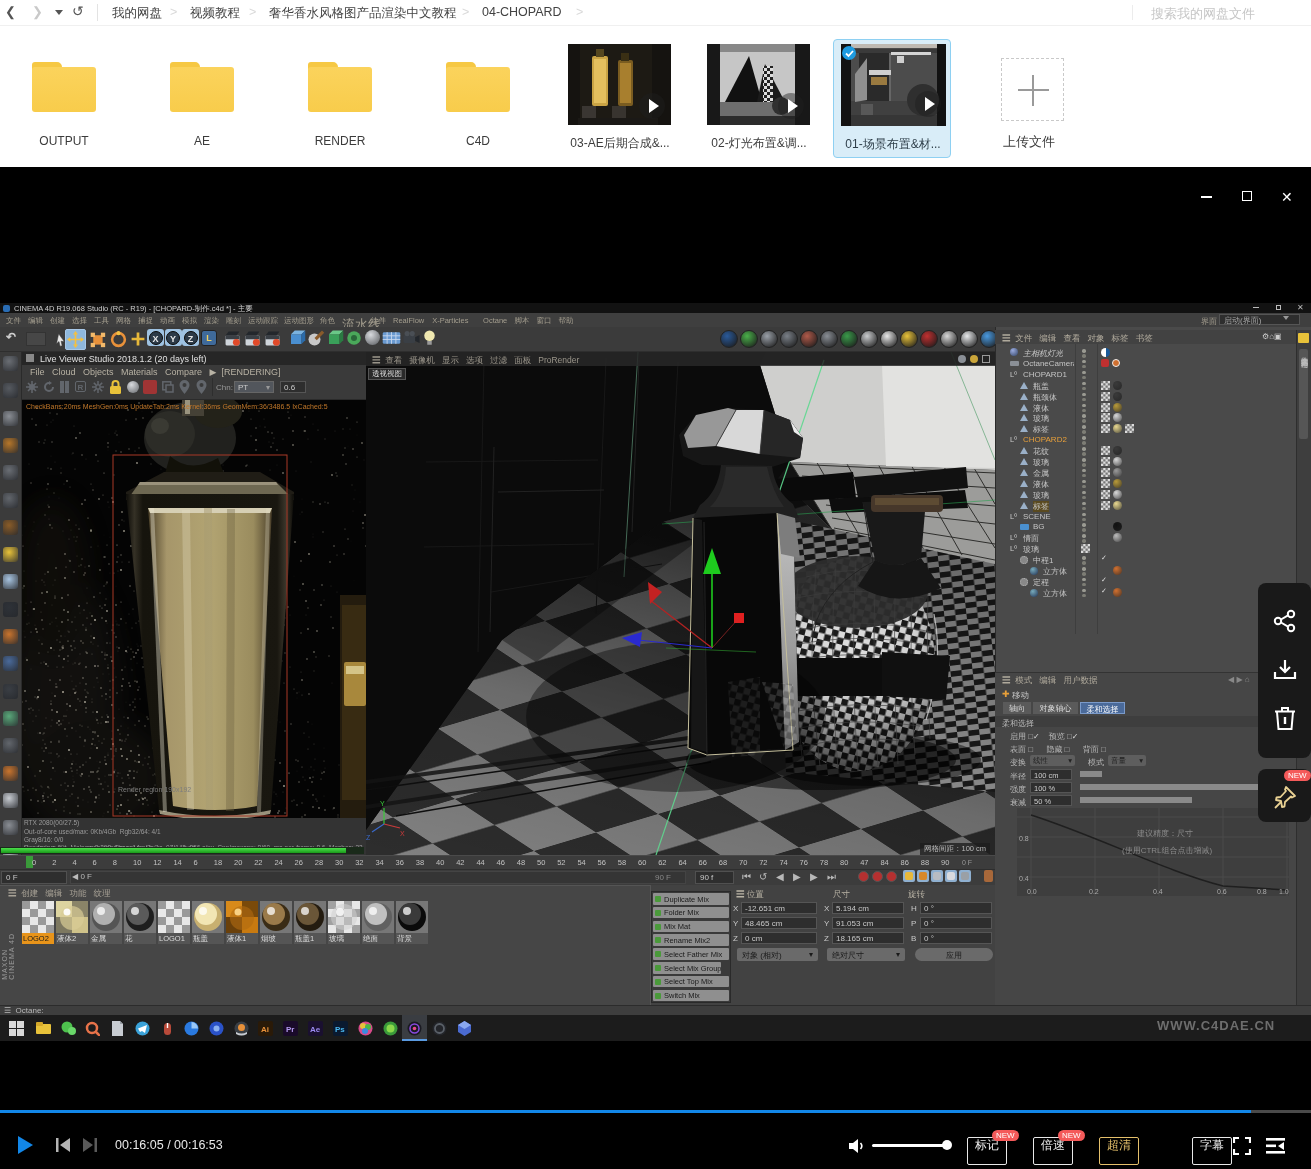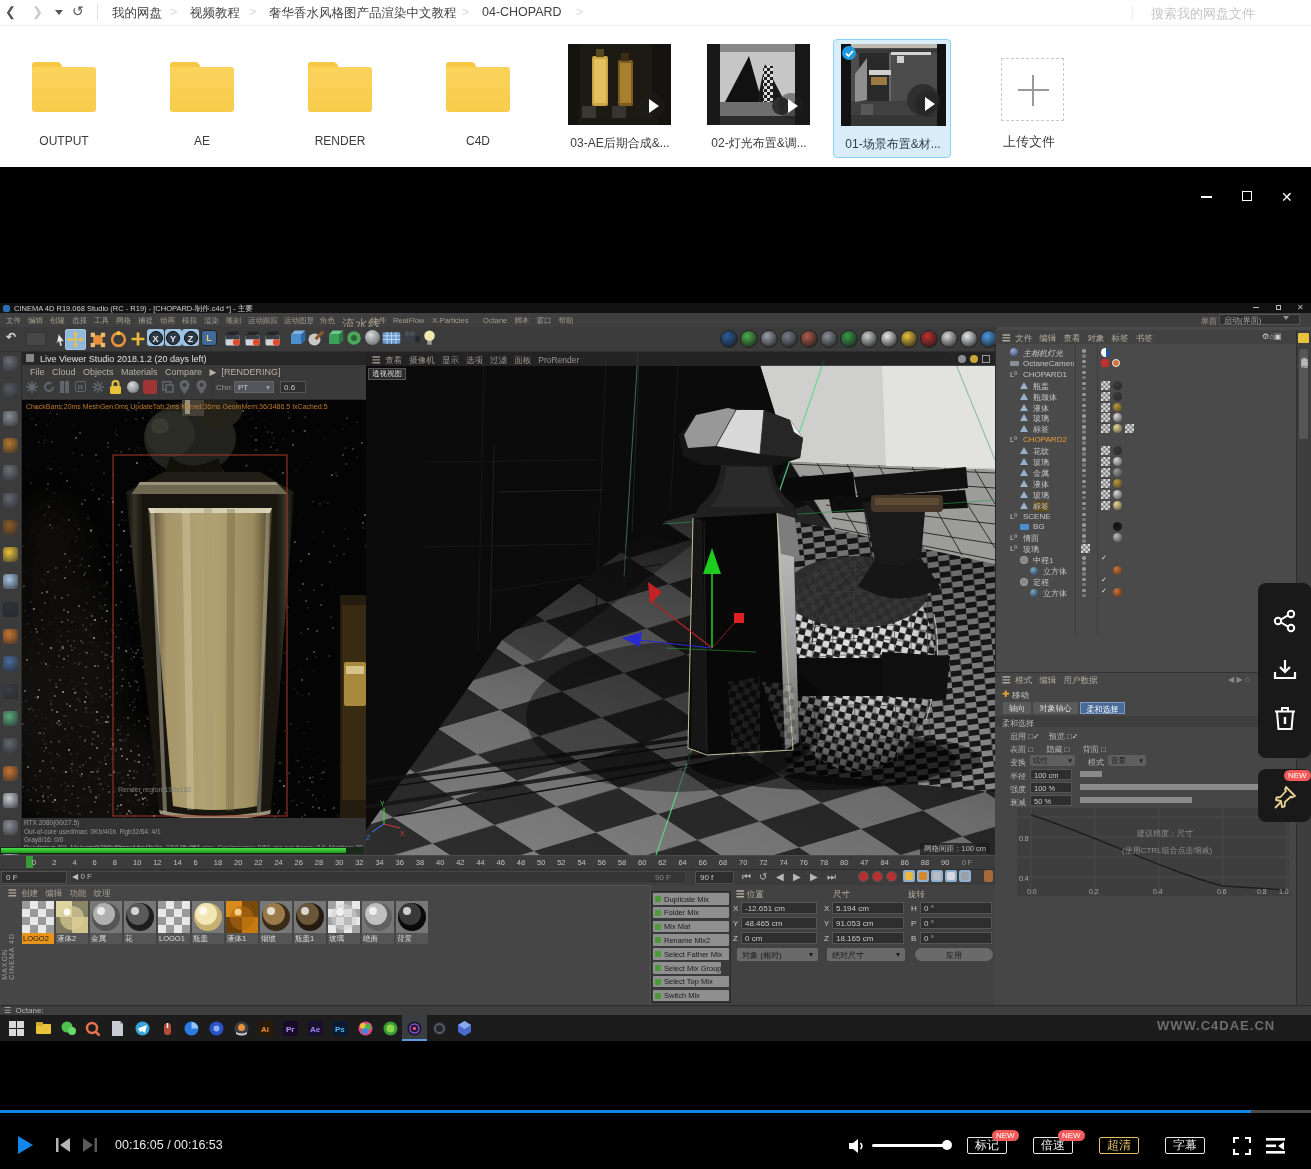--- a/index.html
+++ b/index.html
@@ -22,21 +22,21 @@
 .vtitle{font-size:12px;color:#3d3d3d;text-align:center;top:109px;width:120px;}
 .playov{position:absolute;width:26px;height:26px;border-radius:50%;background:rgba(30,30,30,.45);}
 .playov:after{content:"";position:absolute;left:10px;top:6px;border-left:10px solid #fff;border-top:7px solid transparent;border-bottom:7px solid transparent;}
 
 .ptitle{top:192px;left:0;width:1311px;text-align:center;color:#fff;font-size:17px;font-weight:bold;}
 .winbtn{color:#fff;font-size:15px;top:190px;}
 
 .c4d{left:0;top:303px;width:1311px;height:712px;background:#3c3c3c;font-family:"Liberation Sans",sans-serif;}
 
 .ctrlbar{left:0;top:1125px;width:1311px;height:44px;background:#000;}
-.cbtn{position:absolute;border:1px solid #e8e8e8;border-radius:2px;color:#f0f0f0;font-size:12px;width:40px;height:17px;line-height:15px;text-align:center;top:12px;}
+.cbtn{position:absolute;border:1px solid #e8e8e8;border-radius:2px;color:#f0f0f0;font-size:12px;width:40px;height:28px;line-height:15px;text-align:center;top:12px;}
 .newpill{position:absolute;background:#f45a5a;color:#fff;font-size:8px;border-radius:6px;padding:1px 4px;top:5px;}
 </style>
 </head>
 <body>
 <div class="page">
 
   <div class="ab topbar">
     <div class="ab navg" style="left:5px;top:4px;font-size:13px;">❮</div>
     <div class="ab navg dis" style="left:32px;top:4px;font-size:13px;">❯</div>
     <div class="ab" style="left:55px;top:10px;width:0;height:0;border-left:4px solid transparent;border-right:4px solid transparent;border-top:5px solid #555;"></div>
@@ -2561,21 +2561,21 @@
       <path d="M14.5 7 A4.5 4.5 0 0 1 14.5 13" stroke="#fff" stroke-width="1.6" fill="none"></path>
     </svg>
     <div class="ab" style="left:872px;top:19px;width:76px;height:2.5px;background:#fff;border-radius:2px;"></div>
     <div class="ab" style="left:942px;top:15px;width:10px;height:10px;border-radius:50%;background:#fff;"></div>
 
     <div class="cbtn" style="left:967px;">标记</div>
     <div class="newpill" style="left:992px;">NEW</div>
     <div class="cbtn" style="left:1033px;">倍速</div>
     <div class="newpill" style="left:1058px;">NEW</div>
     <div class="cbtn" style="left:1099px;border-color:#e5c06b;color:#e5c06b;">超清</div>
-    <div class="cbtn" style="left:1165px;">字幕</div>
+    <div class="cbtn" style="left:1192px;">字幕</div>
     <svg class="ab" style="left:1233px;top:12px;" width="18" height="18" viewBox="0 0 18 18">
       <path d="M1 6 L1 1 L6 1 M12 1 L17 1 L17 6 M17 12 L17 17 L12 17 M6 17 L1 17 L1 12" stroke="#fff" stroke-width="2.2" fill="none"></path>
     </svg>
     <svg class="ab" style="left:1266px;top:12px;" width="19" height="18" viewBox="0 0 19 18">
       <rect x="0" y="1" width="19" height="2.6" fill="#fff"></rect>
       <rect x="0" y="7.5" width="10" height="2.6" fill="#fff"></rect>
       <rect x="0" y="14" width="19" height="2.6" fill="#fff"></rect>
       <path d="M18 5 L18 13 L12 9 Z" fill="#fff"></path>
     </svg>
   </div>

